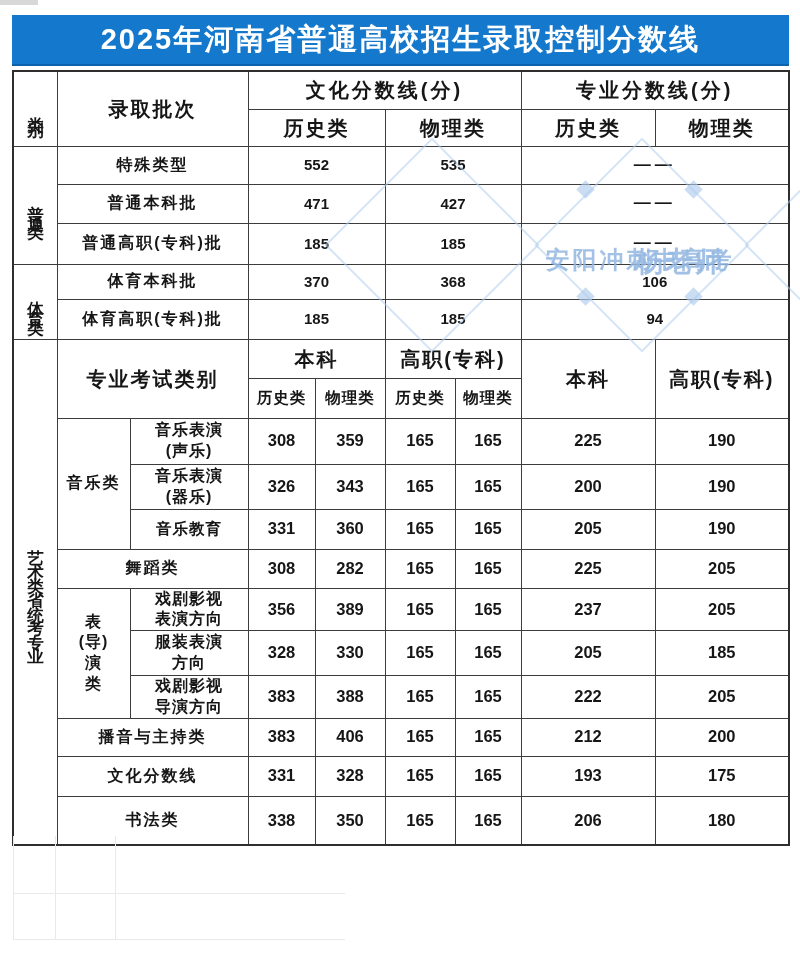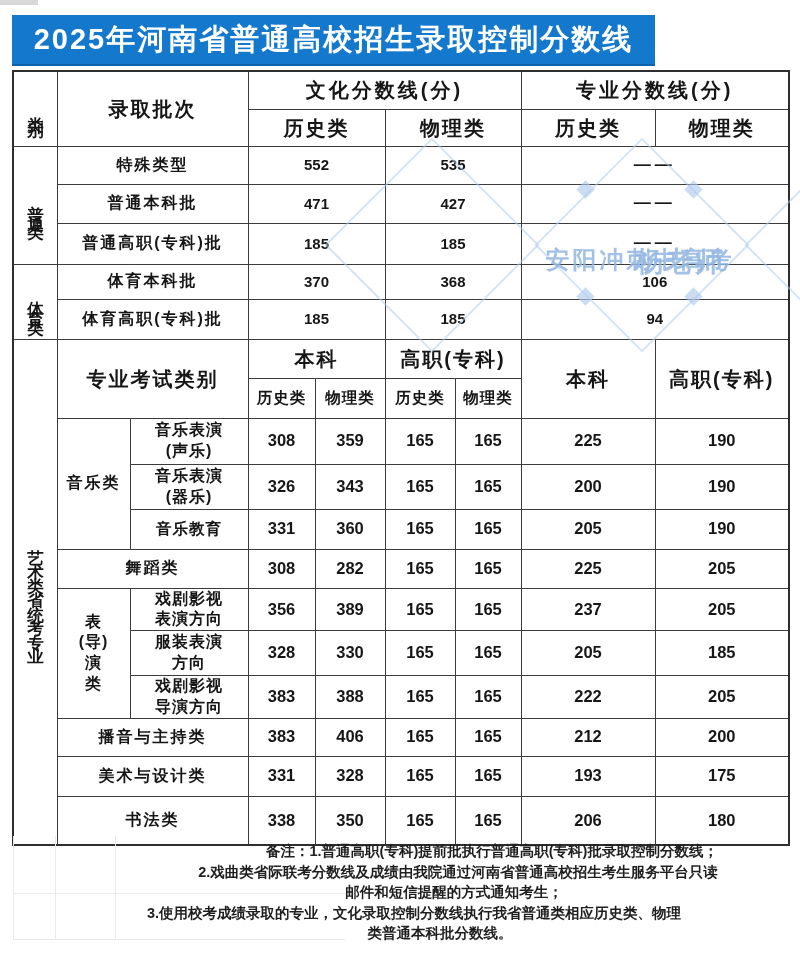--- a/index.html
+++ b/index.html
@@ -1,21 +1,21 @@
 <!DOCTYPE html>
 <html><head>
 <meta charset="utf-8">
 <style>
   html,body{margin:0;padding:0;background:#ffffff;}
   #page{position:relative;width:800px;height:958px;background:#ffffff;overflow:hidden;
         font-family:"Liberation Sans","DejaVu Sans",sans-serif;color:#1b1b1b;}
   
   .artifact{position:absolute;left:0;top:0;width:38px;height:5px;background:#d8d8d8;}
   
-  .titlebar{position:absolute;left:12px;top:15px;width:643px;height:49px;background:#1478cc;
+  .titlebar{position:absolute;left:12px;top:15px;width:777px;height:49px;background:#1478cc;
             border-bottom:2px solid #0e63ad;display:flex;align-items:center;justify-content:center;}
   .titlebar span{color:#ffffff;font-size:29px;font-weight:bold;letter-spacing:2px;white-space:nowrap;}
   
   table.score{position:absolute;left:12px;top:70px;width:777px;border-collapse:collapse;table-layout:fixed;}
   table.score td,table.score th{border:1.6px solid #3c3c3c;padding:0;text-align:center;vertical-align:middle;
             font-weight:bold;color:#161616;line-height:1.3;overflow:hidden;}
   table.score{border:2px solid #2e2e2e;}
   .hdr{font-size:20px;letter-spacing:3px;}
   .hdr2{font-size:20px;letter-spacing:2px;}
   .lbl{font-size:16px;letter-spacing:2px;}
@@ -207,47 +207,40 @@
     <tr style="height:38px">
       <td colspan="2" class="lbl">播音与主持类</td>
       <td class="num2">383</td>
       <td class="num2">406</td>
       <td class="num2">165</td>
       <td class="num2">165</td>
       <td class="num2">212</td>
       <td class="num2">200</td>
     </tr>
     <tr style="height:40px">
-      <td colspan="2" class="lbl">美术与设计类</td>
+      <td colspan="2" class="lbl">文化分数线</td>
       <td class="num2">331</td>
       <td class="num2">328</td>
       <td class="num2">165</td>
       <td class="num2">165</td>
       <td class="num2">193</td>
       <td class="num2">175</td>
     </tr>
     <tr style="height:49px">
       <td colspan="2" class="lbl">书法类</td>
       <td class="num2">338</td>
       <td class="num2">350</td>
       <td class="num2">165</td>
       <td class="num2">165</td>
       <td class="num2">206</td>
       <td class="num2">180</td>
     </tr>
   </tbody>
     </table>
 
-  <div class="notes">
-    <div class="n1">备注：1.普通高职(专科)提前批执行普通高职(专科)批录取控制分数线；</div>
-    <div class="n2">2.戏曲类省际联考分数线及成绩由我院通过河南省普通高校招生考生服务平台只读</div>
-    <div class="n3">邮件和短信提醒的方式通知考生；</div>
-    <div class="n4">3.使用校考成绩录取的专业，文化录取控制分数线执行我省普通类相应历史类、物理</div>
-    <div class="n5">类普通本科批分数线。</div>
-  </div>
 
   <div class="ghost" style="left:13px;top:836px;width:1px;height:104px;"></div>
   <div class="ghost" style="left:55px;top:836px;width:1px;height:104px;"></div>
   <div class="ghost" style="left:115px;top:836px;width:1px;height:104px;"></div>
   <div class="ghost" style="left:13px;top:893px;width:332px;height:1px;"></div>
   <div class="ghost" style="left:13px;top:939px;width:332px;height:1px;"></div>
 
   <div class="wm">
     <div class="diamond" style="left:566px;top:169px;"></div>
     <div class="diamond" style="left:356px;top:169px;"></div>

